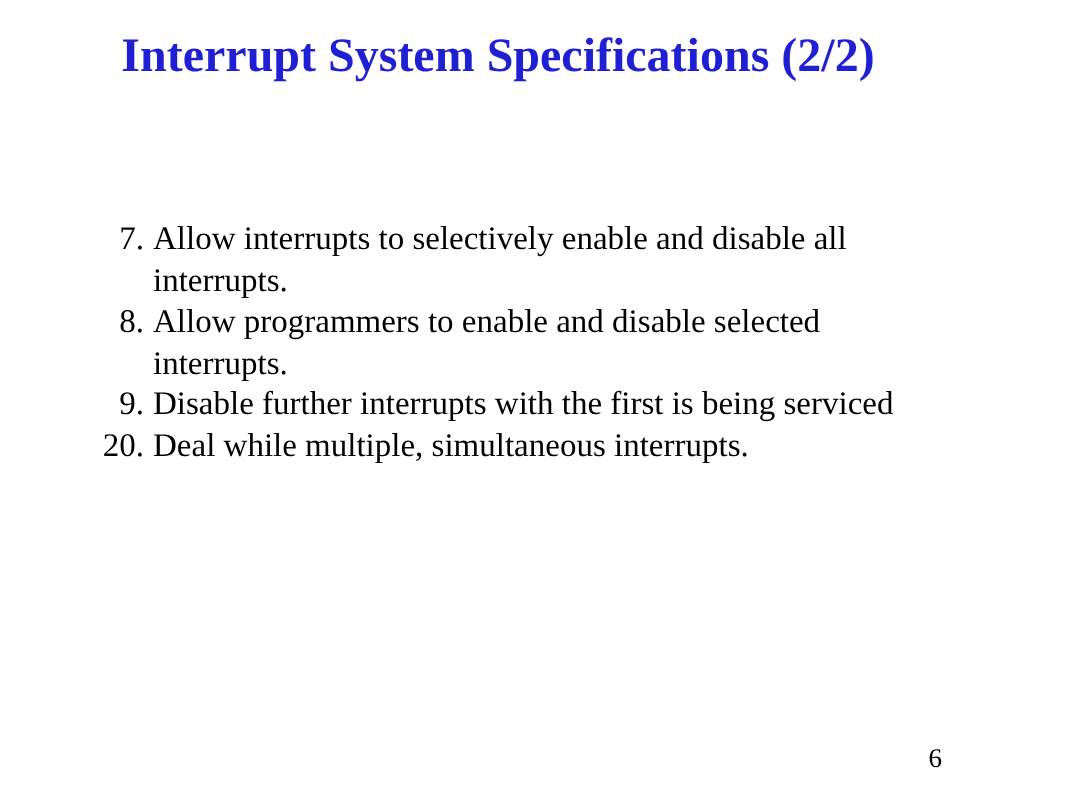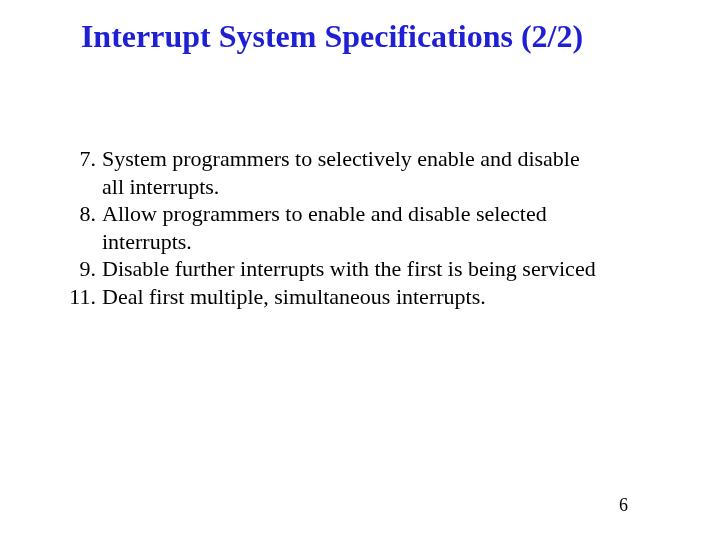--- a/index.html
+++ b/index.html
@@ -62,36 +62,36 @@
 <body>
 
 <div class="slide">
 
   <div class="title">Interrupt System Specifications (2/2)</div>
 
   <div class="body">
 
     <div class="item">
       <span class="num">7.</span>
-      <span class="txt">System programmers to selectively enable and disable all interrupts.</span>
+      <span class="txt">Allow interrupts to selectively enable and disable all interrupts.</span>
     </div>
 
     <div class="item">
       <span class="num">8.</span>
       <span class="txt">Allow programmers to enable and disable selected interrupts.</span>
     </div>
 
     <div class="item">
       <span class="num">9.</span>
       <span class="txt">Disable further interrupts with the first is being serviced</span>
     </div>
 
 
     <div class="item">
-      <span class="num">11.</span>
-      <span class="txt">Deal first multiple, simultaneous interrupts.</span>
+      <span class="num">20.</span>
+      <span class="txt">Deal while multiple, simultaneous interrupts.</span>
     </div>
 
   </div>
 
   <div class="pagenum">6</div>
 
 </div>
 
 </body></html>

